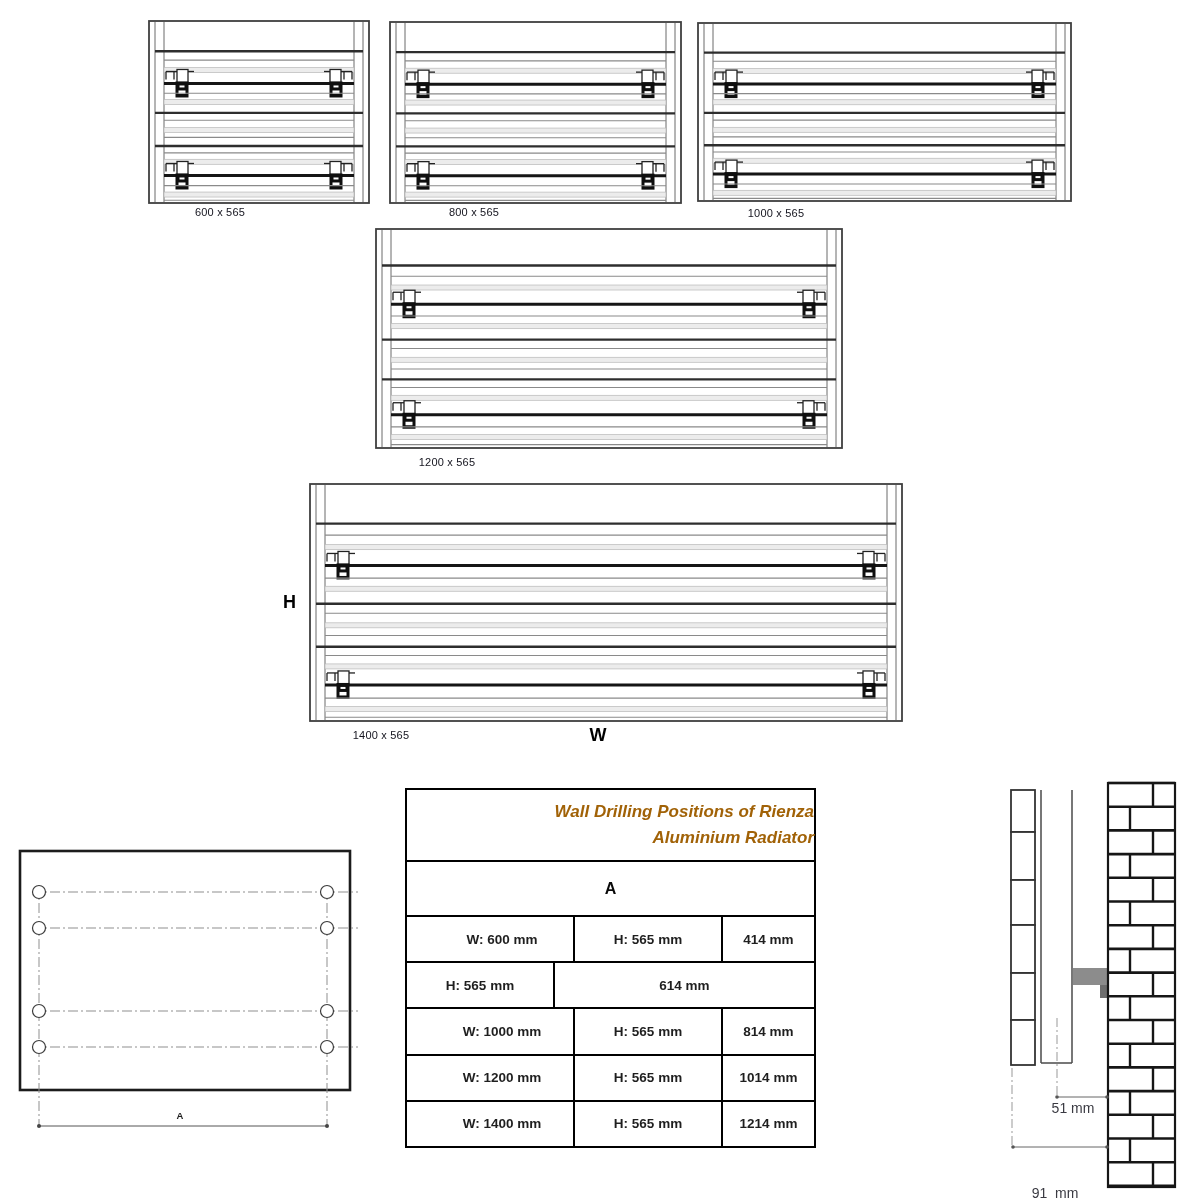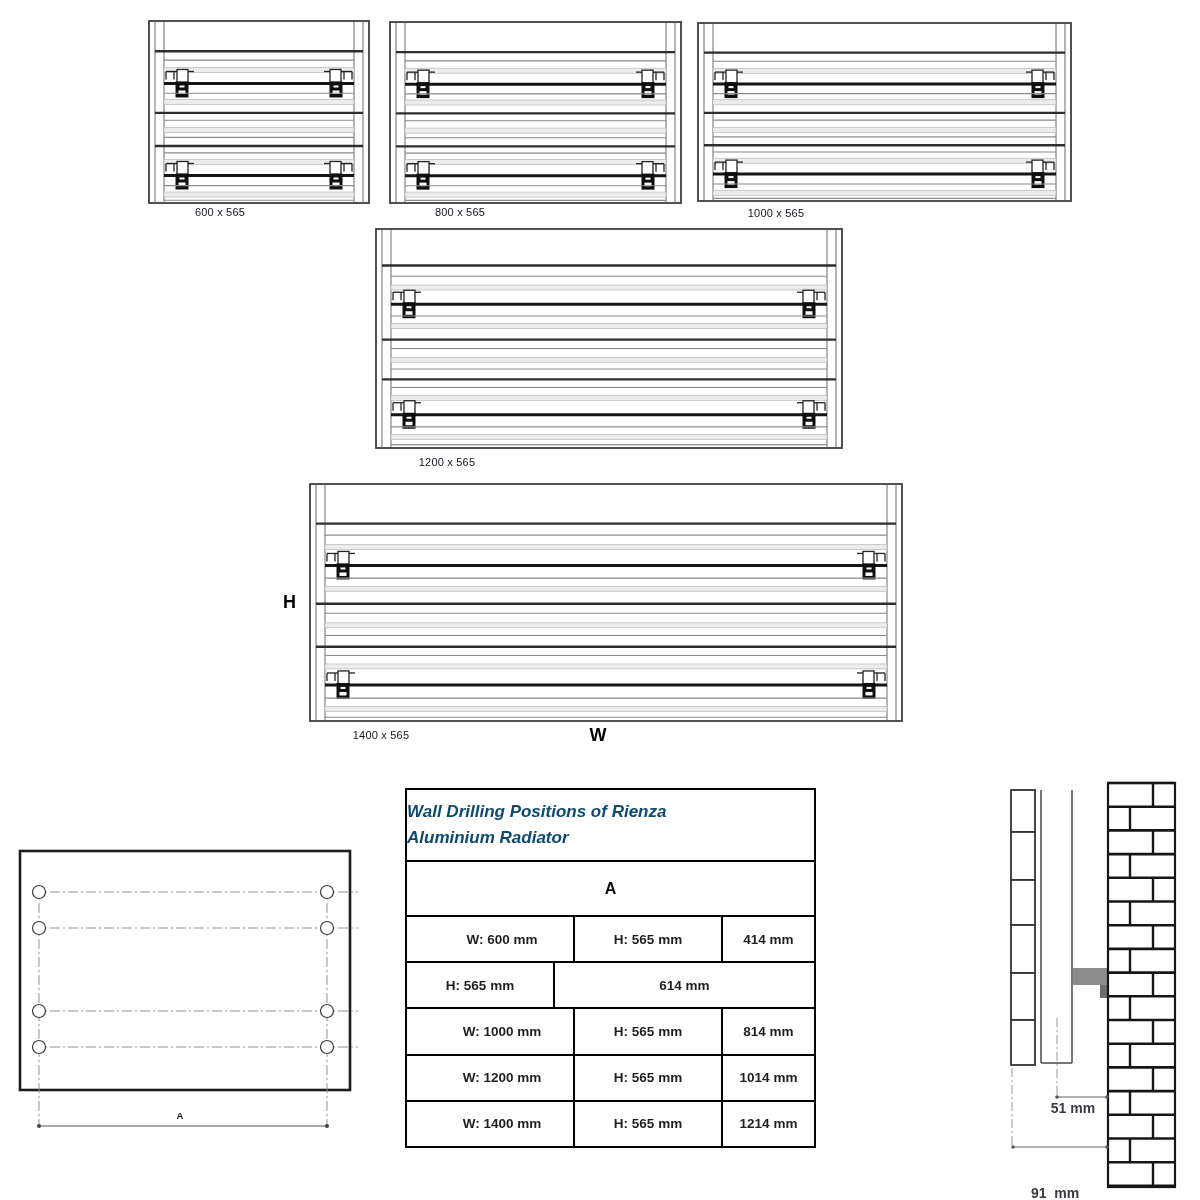--- a/index.html
+++ b/index.html
@@ -11,38 +11,38 @@
   .radiator { position:absolute; }
   .radiator svg { display:block; }
   .size-label {
     position:absolute; width:100px; text-align:center;
     font-size:11px; font-weight:400; color:#14141e; letter-spacing:0.2px;
   }
   .axis-label {
     position:absolute; font-size:18px; font-weight:700; color:#000;
   }
   .dim-label {
-    position:absolute; font-size:14px; font-weight:700; color:#3a3a42;
+    position:absolute; font-size:14px; font-weight:400; color:#3a3a42;
     text-align:center; white-space:pre;
   }
   .a-label {
     position:absolute; width:40px; text-align:center;
     font-size:9.5px; font-weight:700; color:#1c1c1c;
   }
   .diagram-layer { position:absolute; }
 
   
   .spec-table {
     position:absolute; left:405px; top:788px; width:411px; height:360px;
     border:2.6px solid #000; background:#fff; display:flex; flex-direction:column;
   }
   .t-title {
     height:72px; border-bottom:2.2px solid #000;
-    display:flex; flex-direction:column; align-items:flex-start; justify-content:center;
-    color:#0c4a6e; font-weight:700; font-style:italic; font-size:17px; line-height:1.55;
+    display:flex; flex-direction:column; align-items:flex-end; justify-content:center;
+    color:#a16207; font-weight:700; font-style:italic; font-size:17px; line-height:1.55;
   }
   .t-head { height:55px; display:flex; border-bottom:2.2px solid #000; }
   .t-head-left {
     width:305px; border-right:2px solid #000;
     display:flex; align-items:center; justify-content:center;
     font-size:15.5px; font-weight:700; color:#0a0a0a;
   }
   .t-head-a {
     flex:1; display:flex; align-items:center; justify-content:center;
     font-size:16px; font-weight:700; color:#0a0a0a;
@@ -327,21 +327,21 @@
         <rect x="553.5" y="199.95499999999998" width="13" height="16" fill="#0f0f0f"></rect>
         <rect x="556.5" y="208.95499999999998" width="7" height="3.5" fill="#fff"></rect>
         <rect x="557.5" y="203.95499999999998" width="5" height="2" fill="#fff"></rect>
         <line x1="16" y1="215.1" x2="578" y2="215.1" stroke="#8a8a8a" stroke-width="1.1"></line>
         <rect x="16" y="223.465" width="562" height="5" fill="#ececec" stroke="#b8b8b8" stroke-width="0.7"></rect>
         <line x1="16" y1="234.22" x2="578" y2="234.22" stroke="#8a8a8a" stroke-width="1.1"></line>
       </svg>
   </div>
 
   <div class="size-label" style="left:170px; top:206px;">600 x 565</div>
-  <div class="size-label" style="left:410px; top:206px;">800 x 565</div>
+  <div class="size-label" style="left:424px; top:206px;">800 x 565</div>
   <div class="size-label" style="left:726px; top:207px;">1000 x 565</div>
   <div class="size-label" style="left:397px; top:456px;">1200 x 565</div>
   <div class="size-label" style="left:331px; top:729px;">1400 x 565</div>
 
   <div class="axis-label" style="left:283px; top:592px;">H</div>
   <div class="axis-label" style="left:578px; top:725px; width:40px; text-align:center;">W</div>
 
   <svg id="drill-svg" class="diagram-layer" style="left:10px; top:845px;" width="360" height="290" viewBox="0 0 360 290">
       <rect x="10" y="6" width="330" height="239" fill="#fff" stroke="#1c1c1c" stroke-width="2.6"></rect>
       <line x1="22" y1="47" x2="348" y2="47" stroke="#8f8f8f" stroke-width="1" stroke-dasharray="10 3 2 3"></line>

